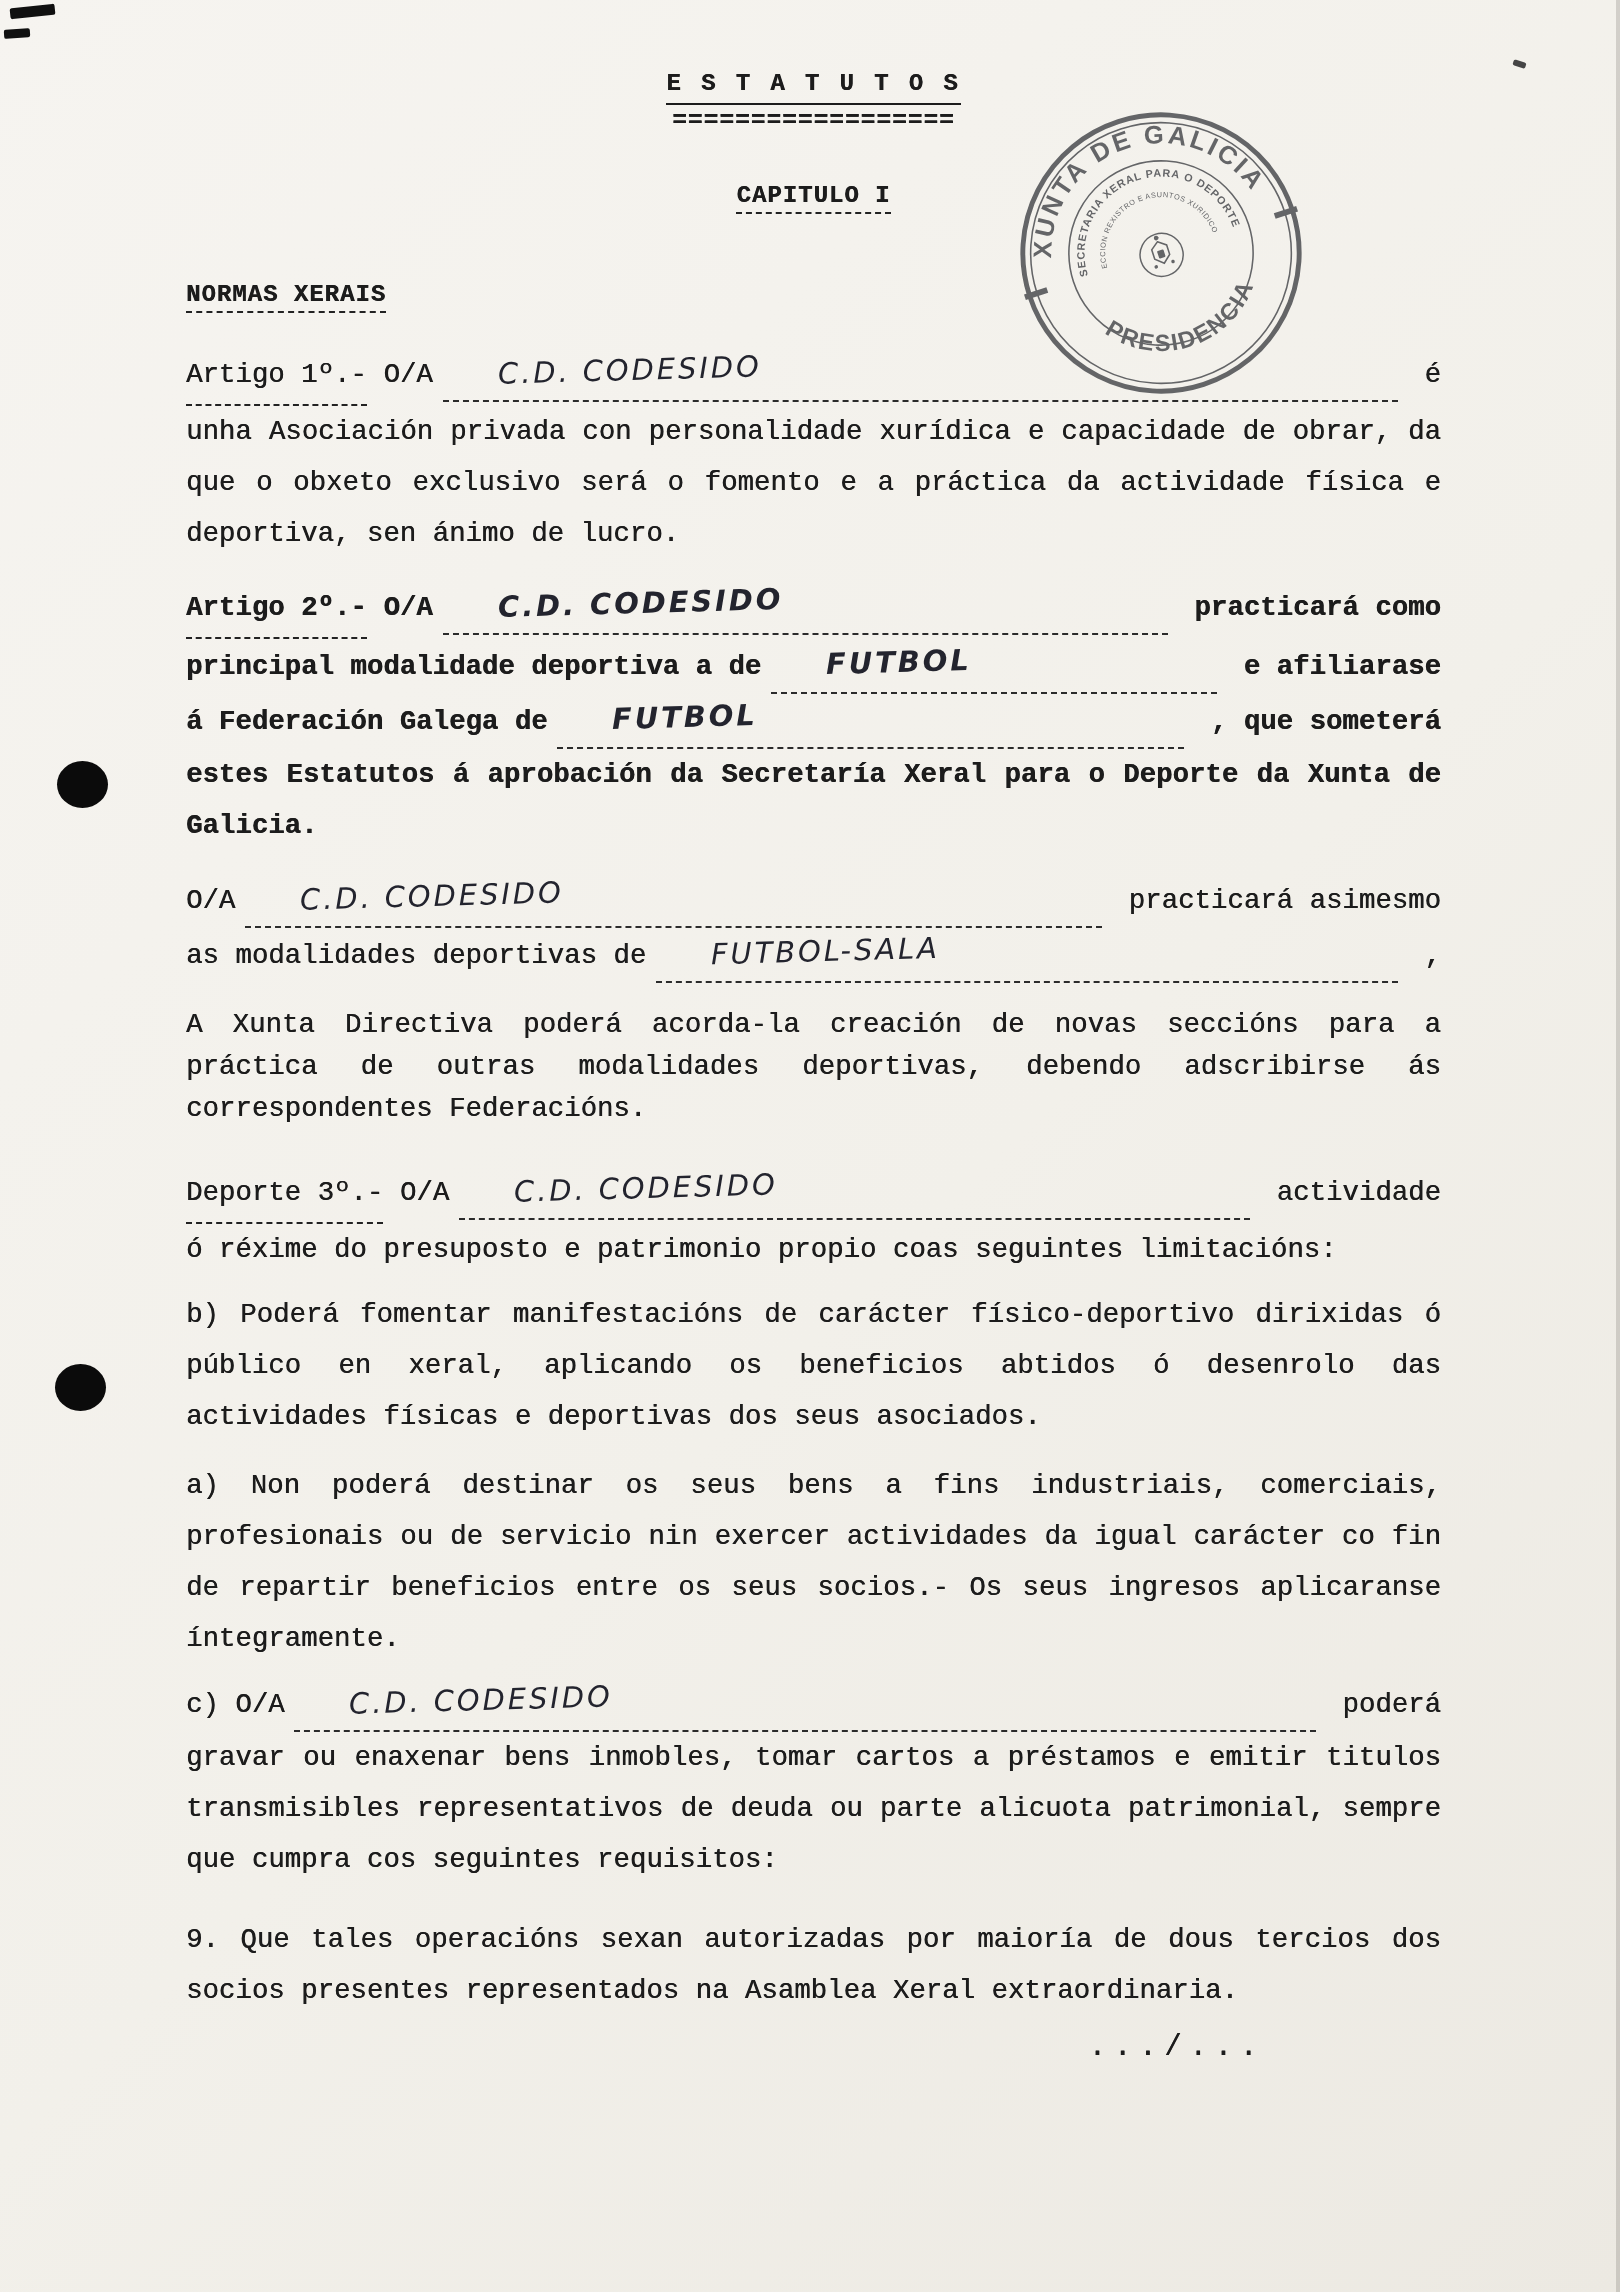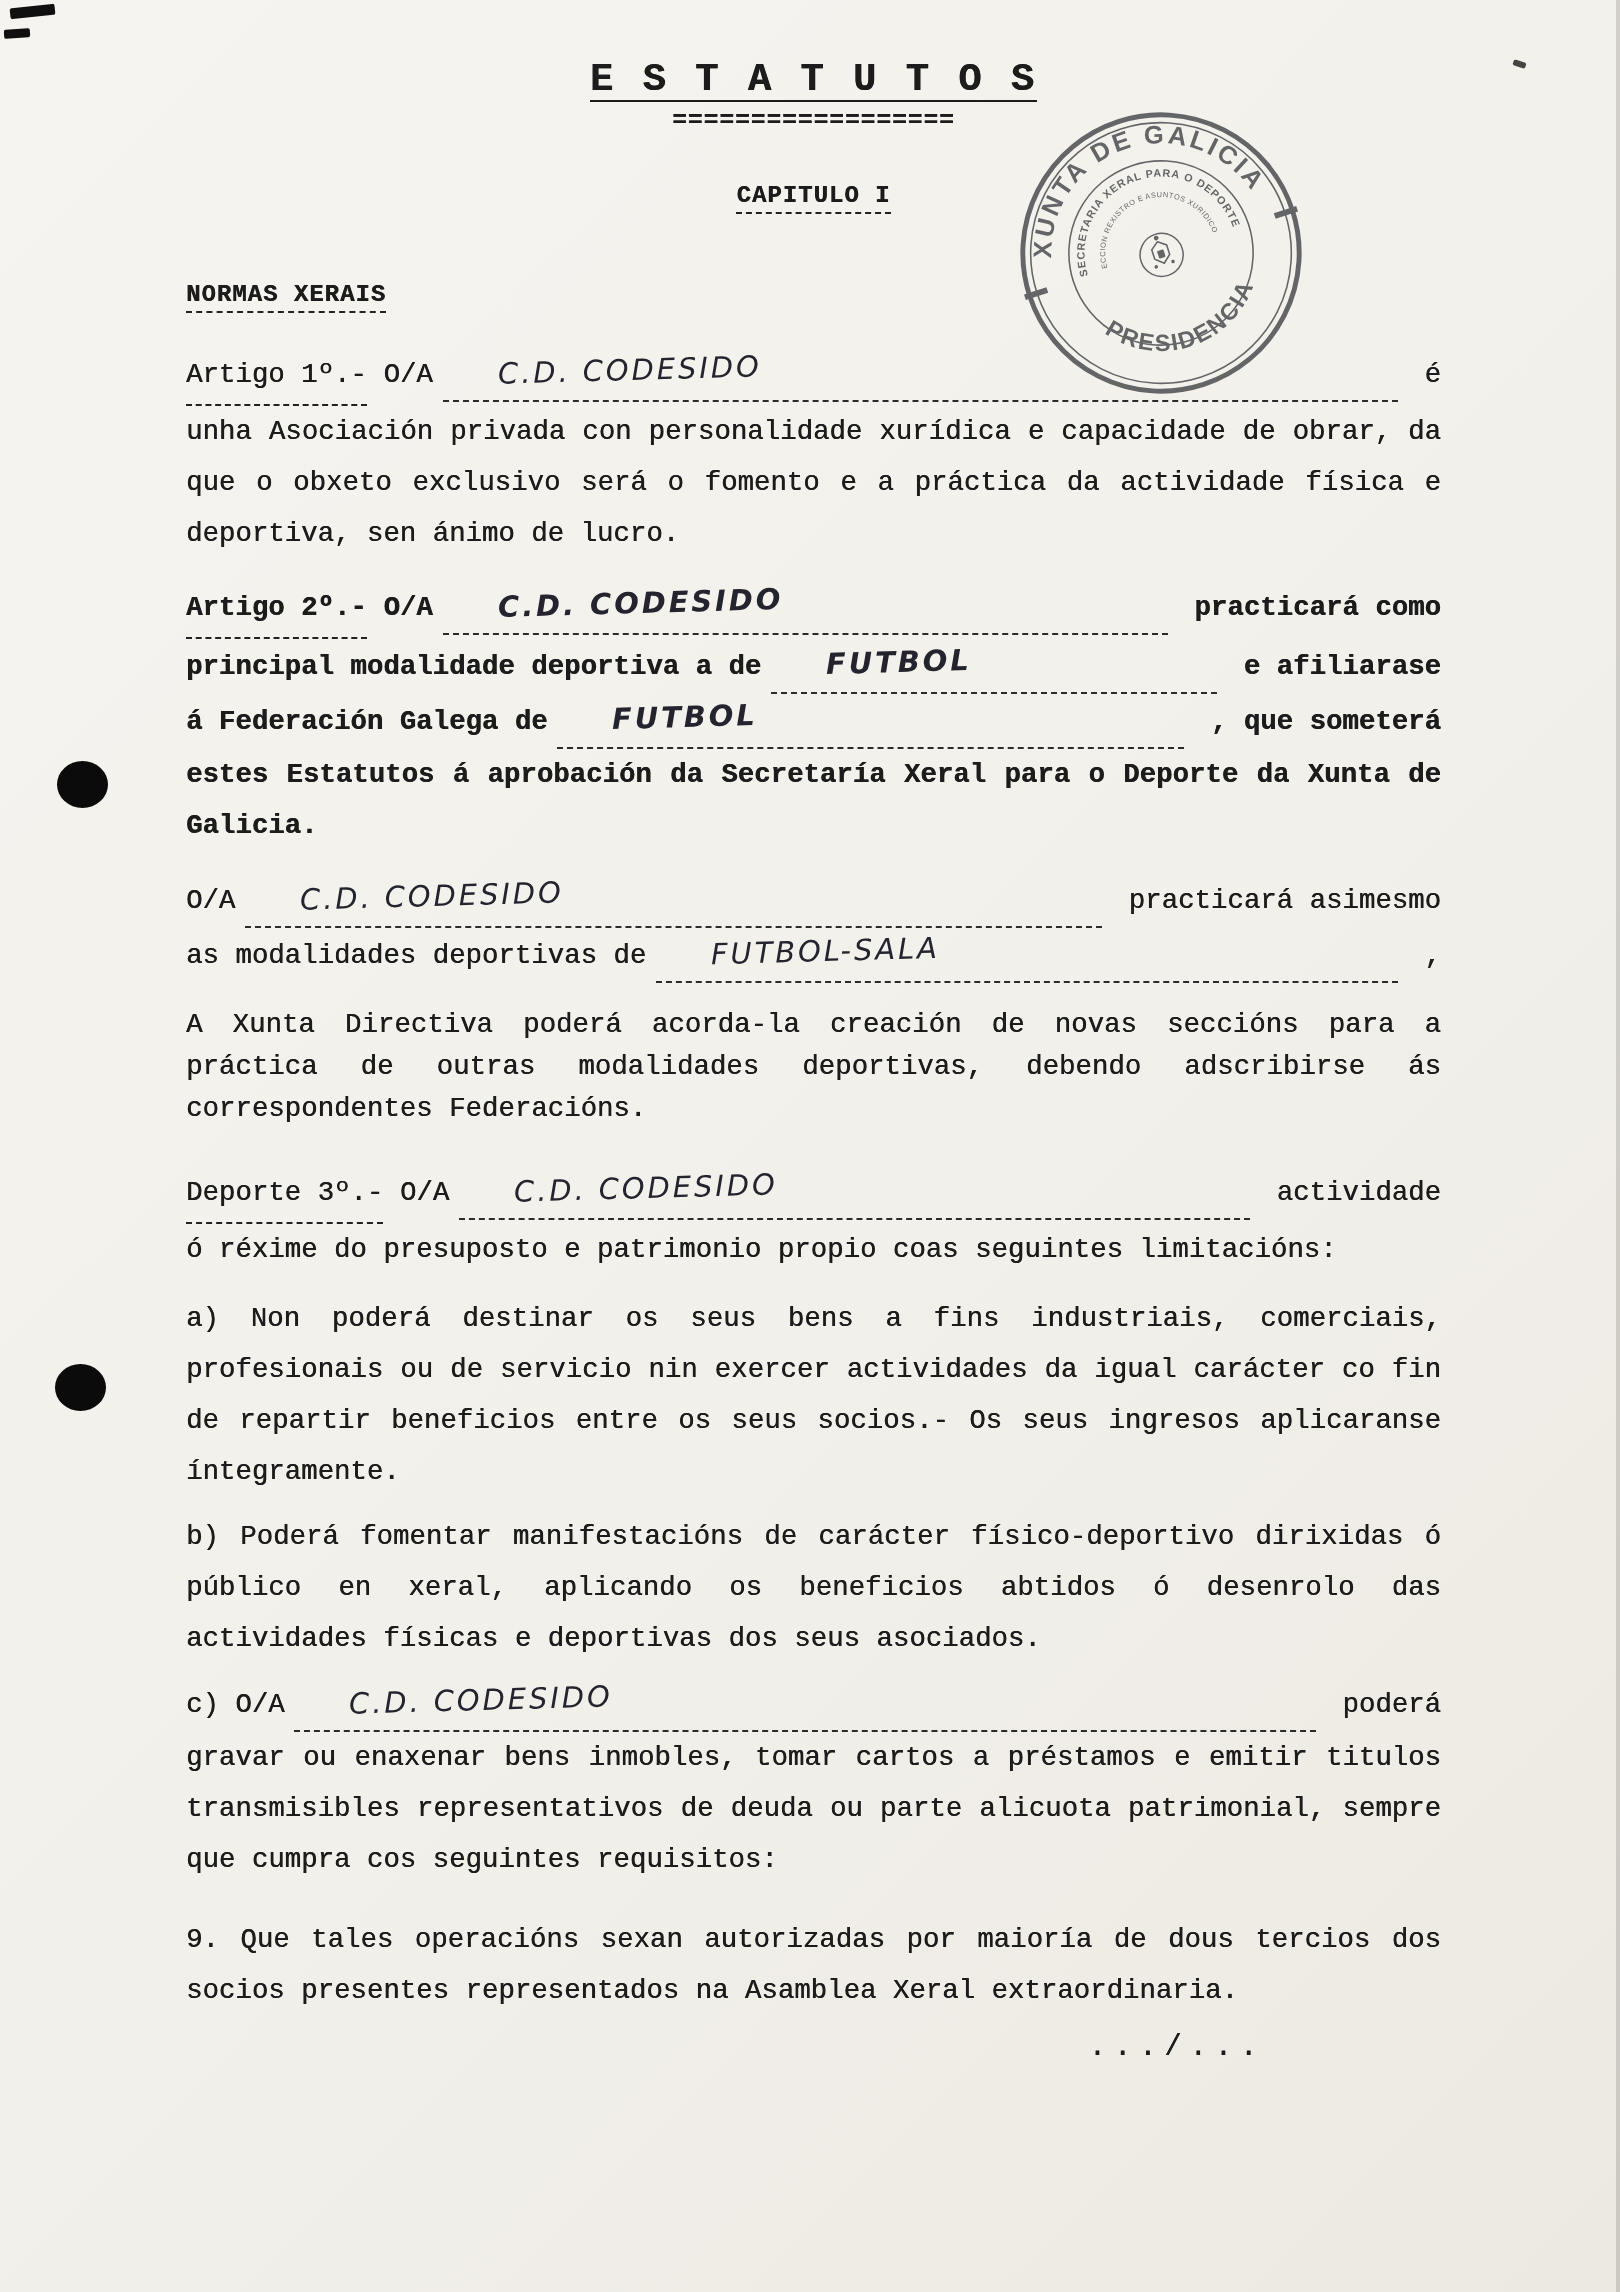--- a/index.html
+++ b/index.html
@@ -20,21 +20,21 @@
   .a-tl2 { left:3.9px;  top:29px; width:25.5px; height:8.8px;  transform:rotate(-4deg); }
   .a-tr  { right:94px; top:61px; width:12.7px; height:5.9px; background:#454545; transform:rotate(18deg); }
   .punch { position:absolute; width:51px; height:47px; background:#0b0b0b; border-radius:50%; }
   .punch-1 { left:57px; top:761px; }
   .punch-2 { left:55px; top:1364px; }
 
   .content { position:absolute; left:186px; top:57px; width:1255px;
     font-size:27.4px; line-height:51px; text-shadow:0.4px 0 0 currentColor; }
 
   .title-wrap { text-align:center; }
-  .doc-title { display:inline-block; font-size:39px; font-weight:bold; letter-spacing:2.9px;
+  .doc-title { display:inline-block; font-size:24px; font-weight:bold; letter-spacing:2.9px;
     border-bottom:2.9px solid #1c1c1c; padding-bottom:1px; line-height:37px; }
   .title-eq { font-size:24.5px; font-weight:bold; letter-spacing:1px; line-height:25.5px; }
 
   .chapter { text-align:center; margin-top:35px; }
   .section { margin-top:47px; }
   .u { border-bottom:2.9px dashed #222; padding-bottom:3.9px; }
   .hd { font-size:24px; font-weight:bold; letter-spacing:1px; }
 
   .block-art1 { margin-top:27.4px; }
   .block-art2 { margin-top:21.6px;font-weight:bold; }
@@ -169,23 +169,23 @@
     <div class="block-art3">
       <div class="row">
         <span class="art-label u">Deporte 3º.-</span>
         <span>O/A</span>
         <span class="blank"><span class="hand">C.D. CODESIDO</span></span>
         <span>actividade</span>
       </div>
       <div class="para">ó réxime do presuposto e patrimonio propio coas seguintes limitacións:</div>
     </div>
 
+    <div class="para block-b">b) Poderá fomentar manifestacións de carácter físico-deportivo dirixidas ó público en xeral, aplicando os beneficios abtidos ó desenrolo das actividades físicas e deportivas dos seus asociados.</div>
+
     <div class="para block-a">a) Non poderá destinar os seus bens a fins industriais, comerciais, profesionais ou de servicio nin exercer actividades da igual carácter co fin de repartir beneficios entre os seus socios.- Os seus ingresos aplicaranse íntegramente.</div>
-
-    <div class="para block-b">b) Poderá fomentar manifestacións de carácter físico-deportivo dirixidas ó público en xeral, aplicando os beneficios abtidos ó desenrolo das actividades físicas e deportivas dos seus asociados.</div>
 
     <div class="block-c">
       <div class="row">
         <span>c) O/A</span>
         <span class="blank"><span class="hand">C.D. CODESIDO</span></span>
         <span>poderá</span>
       </div>
       <div class="para">gravar ou enaxenar bens inmobles, tomar cartos a préstamos e emitir titulos transmisibles representativos de deuda ou parte alicuota patrimonial, sempre que cumpra cos seguintes requisitos:</div>
     </div>
 

